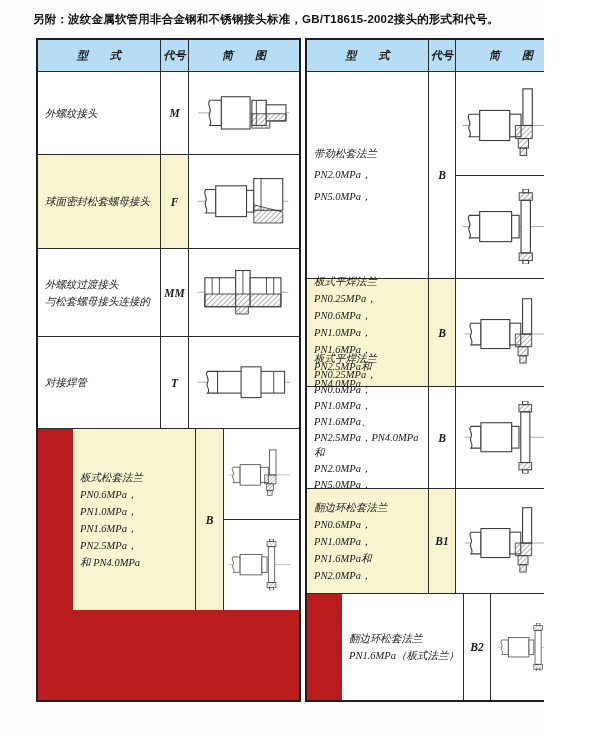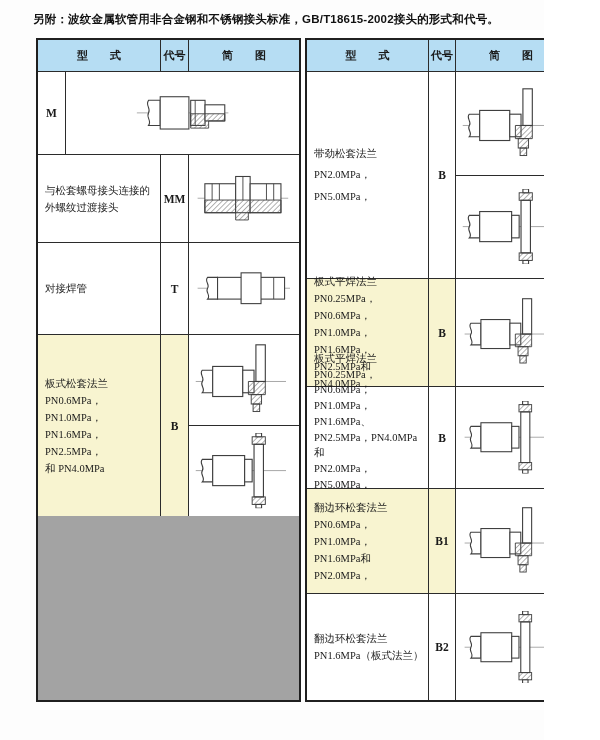--- a/index.html
+++ b/index.html
@@ -1,25 +1,25 @@
 <!DOCTYPE html>
 <html><head>
 <meta charset="utf-8">
 <style>
   html,body{margin:0;padding:0;}
   .page{position:relative;width:544px;height:740px;background:#fdfdfd;
         font-family:"Liberation Serif", serif;color:#1a1a1a;overflow:hidden;}
   .title{position:absolute;left:33px;top:12px;font-family:"Liberation Sans",sans-serif;
          font-weight:bold;font-size:11.5px;color:#111;letter-spacing:.2px;white-space:nowrap;}
   .tables{position:absolute;left:36px;top:38px;display:flex;gap:4px;}
-  .half{border:2px solid #1f1f1f;background:#a3a3a3;}
+  .half{border:2px solid #1f1f1f;background:#b91c1c;font-style:italic;}
   .half.lh{width:261px;}
   .half.rh{width:259px;}
   .row{display:flex;border-bottom:1px solid #2b2b2b;box-sizing:border-box;background:#fff;}
-  .row:last-child{border-bottom:none;}
+  .row:last-child{border-bottom:none;margin-left:35px;}
   .cell{box-sizing:border-box;border-right:1px solid #2b2b2b;display:flex;
         flex-direction:column;justify-content:center;}
   .cell:last-child{border-right:none;}
   .type{width:123px;padding:3px 2px 3px 7px;font-size:10.5px;line-height:1.62;}
   .rh .type{width:122px;}
   .code{width:28px;align-items:center;font-size:11.5px;font-weight:600;}
   .rh .code{width:27px;}
   .diagcell{flex:1;display:flex;flex-direction:row;align-items:center;justify-content:center;padding:2px;}
   .header{height:32px;}
   .hcell{background:#b6ddf3;flex-direction:row;align-items:center;justify-content:center;
@@ -126,33 +126,47 @@
   <div class="tables">
 
     <div class="half lh">
       <div class="row header">
         <div class="cell type hcell">型　　式</div>
         <div class="cell code hcell">代号</div>
         <div class="cell diagcell hcell">简　　图</div>
       </div>
 
       <div class="row lr0">
+        <div class="cell type">
+            <div>外螺纹接头</div>
+          </div>
         <div class="cell code">M</div>
         <div class="cell diagcell">
           <svg class="d" viewBox="0 0 110 80">
               <use href="#sym-m"></use>
             </svg>
         </div>
       </div>
 
+      <div class="row lr1">
+        <div class="cell type hl">
+            <div>球面密封松套螺母接头</div>
+          </div>
+        <div class="cell code hl">F</div>
+        <div class="cell diagcell">
+          <svg class="d" viewBox="0 0 110 80">
+              <use href="#sym-f"></use>
+            </svg>
+        </div>
+      </div>
 
       <div class="row lr2">
         <div class="cell type">
+            <div>外螺纹过渡接头</div>
             <div>与松套螺母接头连接的</div>
-            <div>外螺纹过渡接头</div>
           </div>
         <div class="cell code">MM</div>
         <div class="cell diagcell">
           <svg class="d" viewBox="0 0 110 80">
               <use href="#sym-mm"></use>
             </svg>
         </div>
       </div>
 
 

